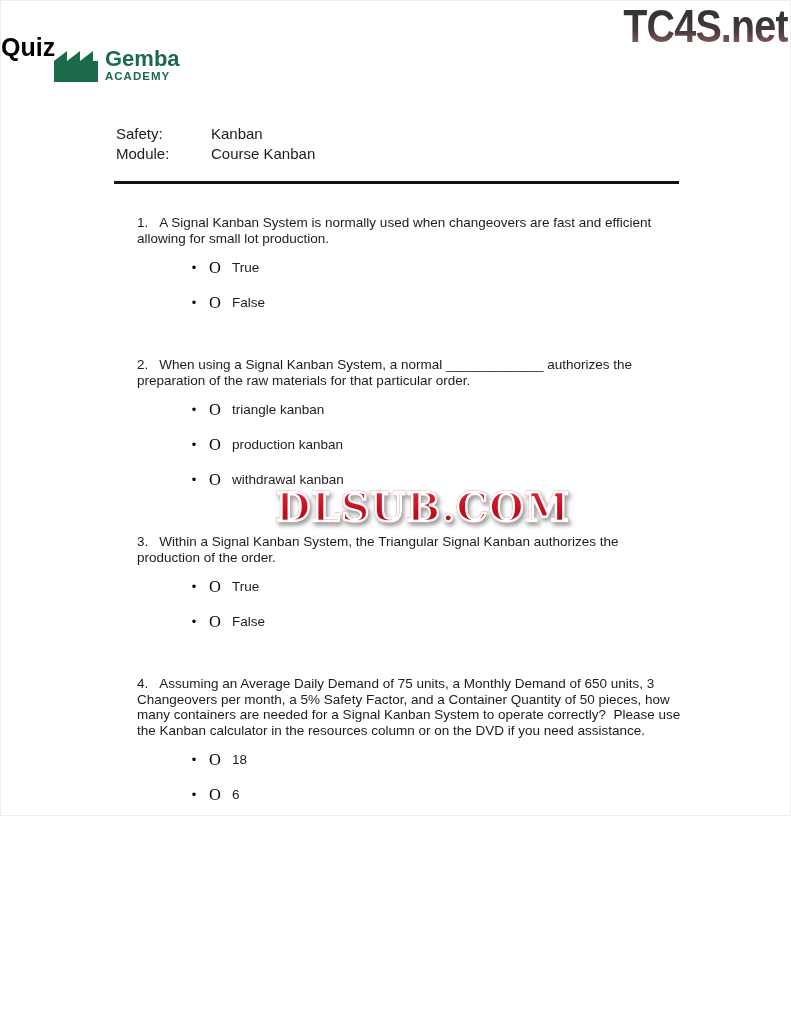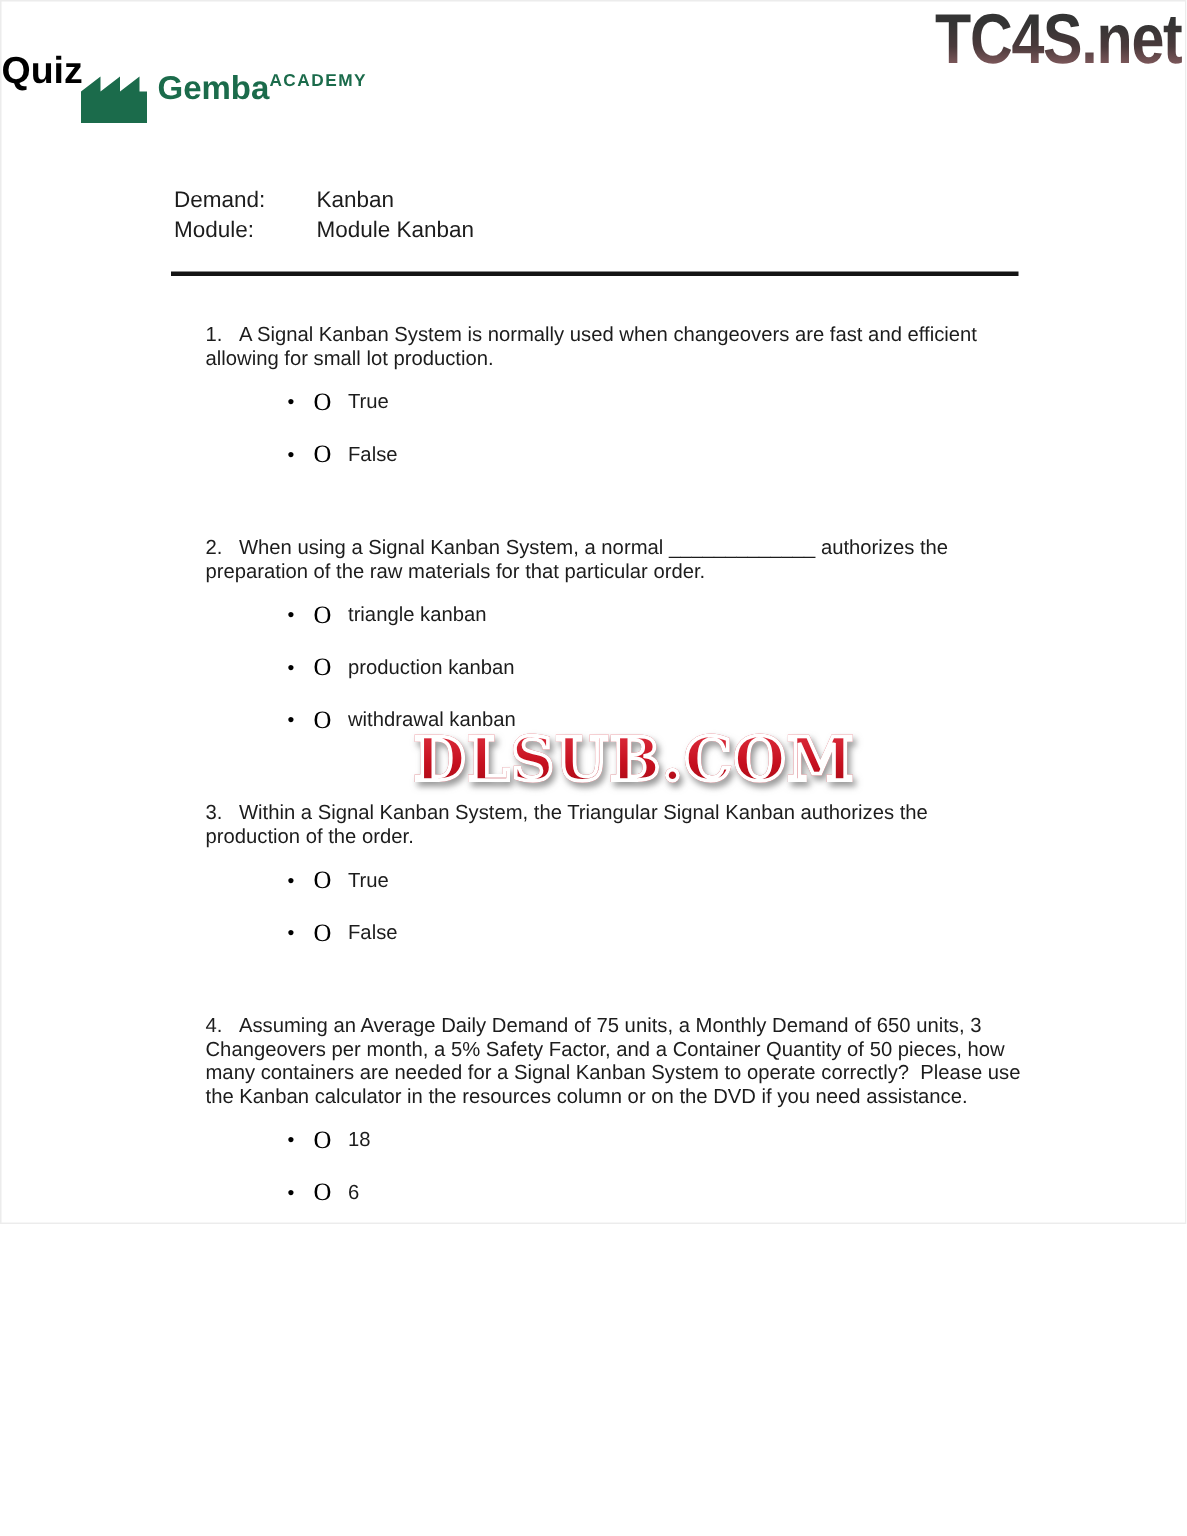--- a/index.html
+++ b/index.html
@@ -46,21 +46,21 @@
     background:linear-gradient(#d98a8a 0%,#c75b5b 60%,#b44b4b 100%);
     -webkit-background-clip:text;background-clip:text;
     color:transparent;
     -webkit-text-stroke:2px #5f2020;
     filter:drop-shadow(0 0 3px #cfcfcf) drop-shadow(2px 3px 2px #b5b5b5);
   }
 
   
   .logo{position:absolute;top:47px;left:52px;display:flex;align-items:flex-start;gap:6px;}
   .logo svg{display:block;}
-  .logo-text{display:flex;flex-direction:row;color:#1b6b4b;}
+  .logo-text{display:flex;flex-direction:column;color:#1b6b4b;}
   .logo-name{font-weight:bold;font-size:22px;line-height:22px;letter-spacing:0;}
   .logo-sub{font-weight:bold;font-size:11.5px;line-height:13px;letter-spacing:1px;}
   .title{
     position:absolute;top:32px;left:0;width:740px;
     text-align:left;font-size:25px;font-weight:bold;color:#000;
     margin:0;
   }
 
   
   .meta{
@@ -105,24 +105,24 @@
     </span>
     <span class="logo-text">
       <span class="logo-name">Gemba</span>
       <span class="logo-sub">ACADEMY</span>
     </span>
   </div>
 
   <h1 class="title">Quiz</h1>
 
   <div class="meta">
-    <span>Demand:</span>
+    <span>Safety:</span>
     <span>Kanban</span>
     <span>Module:</span>
-    <span>Module Kanban</span>
+    <span>Course Kanban</span>
   </div>
 
   <div class="divider"></div>
 
   <main class="questions">
       <div class="question">
     <p class="qtext"><span class="qnum">1.</span><span class="qbody">A Signal Kanban System is normally used when changeovers are fast and efficient allowing for small lot production.</span></p>
     <div class="options">
           <div class="option">
     <span class="bullet">•</span>

